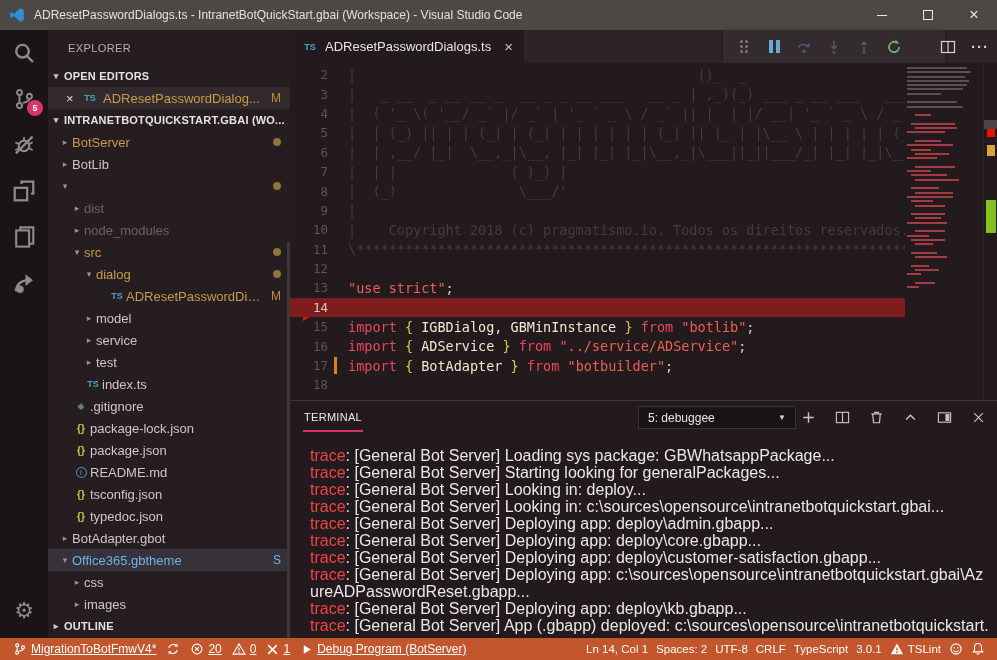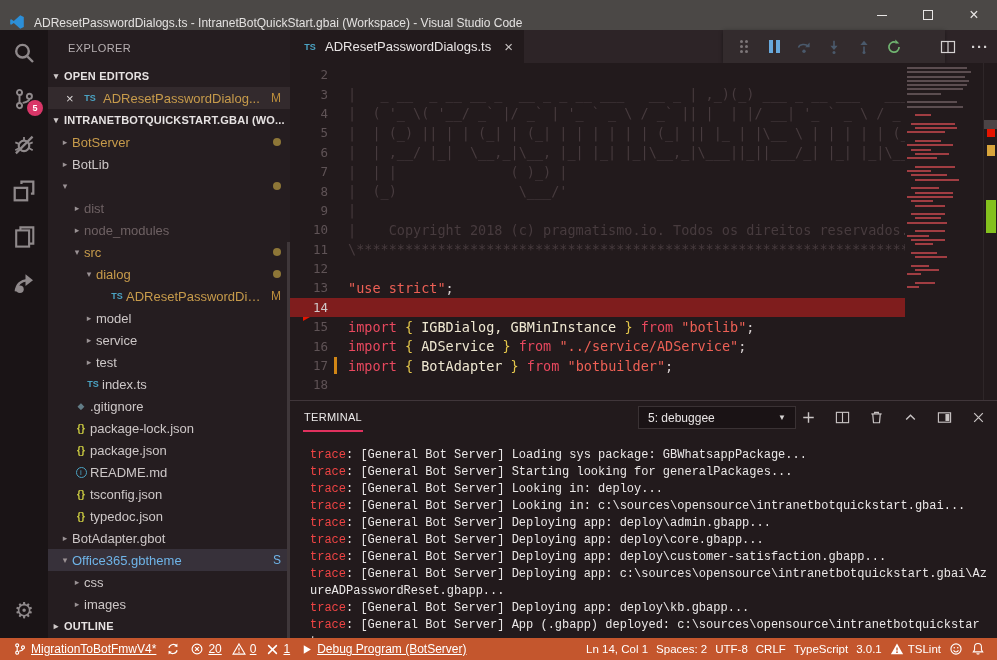--- a/index.html
+++ b/index.html
@@ -1,21 +1,21 @@
 <!DOCTYPE html>
 <html><head>
 <meta charset="utf-8">
 <style>
   * { box-sizing: border-box; margin: 0; padding: 0; }
   html,body { width:997px; height:660px; overflow:hidden; }
   body { position:relative; background:#221a1c; font-family:"Liberation Sans",sans-serif; -webkit-font-smoothing:antialiased; }
 
   
   .titlebar { position:absolute; top:0; left:0; right:0; height:30px; background:#4b4846;
-    display:flex; align-items:flex-end; color:#e3e1e0; font-size:12px; }
+    display:flex; align-items:center; color:#e3e1e0; font-size:12px; }
   .titlebar .logo { margin-left:9px; display:flex; align-items:center; }
   .titlebar .ttl { margin-left:9px; white-space:nowrap; }
   .win-controls { margin-left:auto; display:flex; height:30px; }
   .wc { width:46px; height:30px; display:flex; align-items:center; justify-content:center; color:#e8e6e5; }
   .wc-min i { display:block; width:10px; height:1px; background:#e8e6e5; }
   .wc-max i { display:block; width:10px; height:10px; border:1px solid #e8e6e5; }
   .wc-close { font-size:16px; font-weight:400; }
 
   
   .main { position:absolute; top:30px; bottom:22px; left:0; right:0; }
@@ -92,21 +92,21 @@
   .panel-header { position:absolute; left:290px; top:370px; right:0; height:32px; background:#221a1c;
     border-top:1px solid #40363a; display:flex; align-items:center; }
   .pt { margin-left:13px; font-size:11px; color:#eceaea; letter-spacing:.3px; height:31px; line-height:33px;
     border-bottom:2px solid #e0315e; padding:0 1px; }
   .dropdown { position:absolute; left:348px; top:5px; width:158px; height:23px; background:#1a1315;
     border:1px solid #3a3234; color:#e8e4e4; font-size:12px; display:flex; align-items:center; padding:4px 9px; cursor:pointer; }
   .dropdown .caret { margin-left:auto; font-size:8px; color:#d6d2d2; }
   .panel-actions { position:absolute; right:10px; top:0; height:32px; display:flex; gap:16px; align-items:center; color:#c9c4c4; }
   .pa { display:flex; align-items:center; justify-content:center; width:18px; height:18px; cursor:pointer; }
   .terminal { position:absolute; left:290px; top:402px; right:0; bottom:0; background:#221a1c;
-    font-family:Liberation Mono, monospace; font-size:12px; color:#eae7e7; padding:15px 6px 0 20px; overflow:hidden; }
+    font-family:Liberation Sans, sans-serif; font-size:16px; color:#eae7e7; padding:15px 6px 0 20px; overflow:hidden; }
   .tl { line-height:17px; white-space:pre-wrap; word-break:break-all; }
   .tl .pre { color:#ef4444; }
 
   
   .statusbar { position:absolute; left:0; right:0; bottom:0; height:22px; background:#c4562d; color:#fff;
     display:flex; align-items:center; padding:0 8px; font-size:12px; }
   .sb-left { display:flex; align-items:center; height:22px;text-decoration:underline; }
   .sb-right { margin-left:auto; display:flex; align-items:center; height:22px; font-size:11.5px; }
   .sbi { display:flex; align-items:center; gap:4px; padding:0 5px; height:22px; white-space:nowrap; cursor:pointer; }
   .sb-right .sbi { padding:0 4px; }
@@ -404,21 +404,21 @@
         <div><span class="ic "><svg width="16" height="16" viewBox="0 0 16 16" fill="none">
               <rect x="1.5" y="2.5" width="13" height="11" stroke="currentColor" stroke-width="1.2"></rect>
               <path d="M8 2.5v11" stroke="currentColor" stroke-width="1.2"></path>
             </svg></span></div>
         <div><span class="ic "><span class="uni" style="font-size:15px;letter-spacing:1px;font-weight:bold">···</span></span></div>
       </div>
   </div>
 
   <div class="editor">
     <div class="code" id="code">
-        <div class="cl"><span class="ln">2</span><span class="gmargin"></span></div>
+        <div class="cl"><span class="ln">2</span><span class="gmargin"></span><span class="ltext"><span class="t-cmt">|                                          ()_  _</span></span></div>
         <div class="cl"><span class="ln">3</span><span class="gmargin"></span><span class="ltext"><span class="t-cmt">|   _ __  _ __ __ _  __ _ _ __ ___   __ _ | ,_)(_) ___ _ __ ___   ___</span></span></div>
         <div class="cl"><span class="ln">4</span><span class="gmargin"></span><span class="ltext"><span class="t-cmt">|  ( '_ \( '__/ _` |/ _` | '_ ` _ \ / _` || |  | |/ __| '_ ` _ \ / _ \</span></span></div>
         <div class="cl"><span class="ln">5</span><span class="gmargin"></span><span class="ltext"><span class="t-cmt">|  | (_) || | | (_| | (_| | | | | | | (_| || |_ | |\__ \ | | | | | (_) |</span></span></div>
         <div class="cl"><span class="ln">6</span><span class="gmargin"></span><span class="ltext"><span class="t-cmt">|  | ,__/ |_|  \__,_|\__, |_| |_| |_|\__,_|\___||_||___/_| |_| |_|\___/</span></span></div>
         <div class="cl"><span class="ln">7</span><span class="gmargin"></span><span class="ltext"><span class="t-cmt">|  | |              ( )_) |</span></span></div>
         <div class="cl"><span class="ln">8</span><span class="gmargin"></span><span class="ltext"><span class="t-cmt">|  (_)               \___/'</span></span></div>
         <div class="cl"><span class="ln">9</span><span class="gmargin"></span><span class="ltext"><span class="t-cmt">|</span></span></div>
         <div class="cl"><span class="ln">10</span><span class="gmargin"></span><span class="ltext"><span class="t-cmt">|    Copyright 2018 (c) pragmatismo.io. Todos os direitos reservados.</span></span></div>
         <div class="cl"><span class="ln">11</span><span class="gmargin"></span><span class="ltext"><span class="t-cmt">\***********************************************************************\</span></span></div>
         <div class="cl"><span class="ln">12</span><span class="gmargin"></span><span class="ltext"></span></div>

